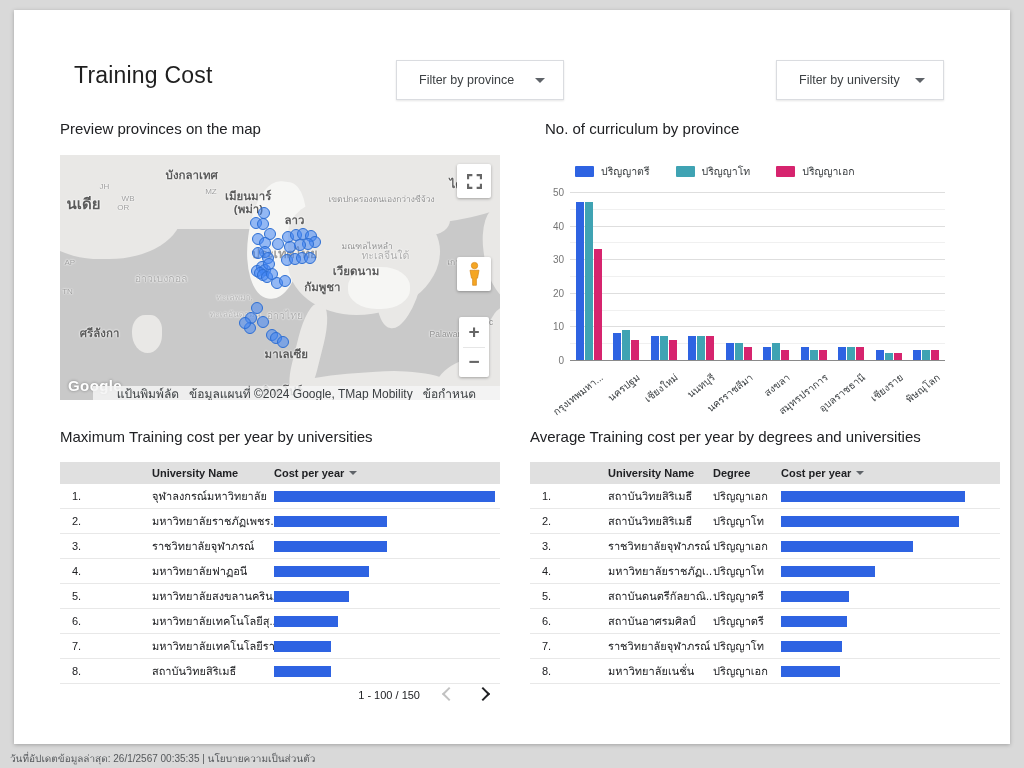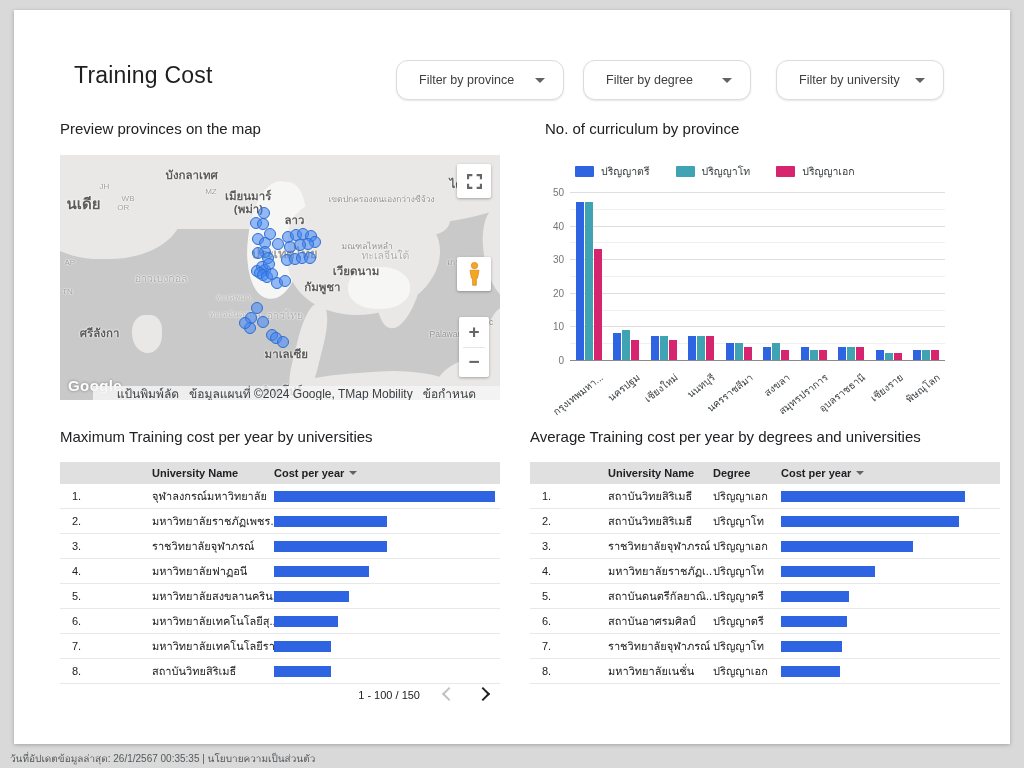--- a/index.html
+++ b/index.html
@@ -12,21 +12,21 @@
   .canvas{
     position:absolute;left:14px;top:10px;width:996px;height:734px;
     background:#FFFFFF;box-shadow:0 1px 4px rgba(0,0,0,.25);
   }
   .page-title{
     position:absolute;left:60px;top:52px;font-size:23px;color:#1F1F1F;letter-spacing:.2px;
   }
   
   .filter-btn{
     position:absolute;top:50px;width:168px;height:40px;background:#fff;
-    border:1px solid #DADCE0;border-radius:12px;box-shadow:0 1px 2px rgba(0,0,0,.10);
+    border:1px solid #DADCE0;border-radius:0;box-shadow:0 1px 2px rgba(0,0,0,.10);
     display:flex;align-items:center;justify-content:space-between;
     padding:0 18px 0 22px;box-sizing:border-box;cursor:pointer;
   }
   .filter-btn .lbl{font-size:12.5px;color:#3C4043;white-space:nowrap;}
   .caret{width:0;height:0;border-left:5px solid transparent;border-right:5px solid transparent;border-top:5px solid #5F6368;}
   .sec-title{position:absolute;font-size:15px;color:#202124;}
   
   .map{
     position:absolute;left:60px;top:155px;width:440px;height:245px;
     background:#C9C9C9;overflow:hidden;cursor:grab;
@@ -109,24 +109,20 @@
 </style>
 </head>
 <body>
 
 <div class="canvas">
 
   <div class="page-title">Training Cost</div>
 
   <div class="filter-btn" style="left:382px;">
     <span class="lbl">Filter by province</span>
-    <span class="caret"></span>
-  </div>
-  <div class="filter-btn" style="left:569px;">
-    <span class="lbl">Filter by degree</span>
     <span class="caret"></span>
   </div>
   <div class="filter-btn" style="left:762px;">
     <span class="lbl">Filter by university</span>
     <span class="caret"></span>
   </div>
 
   <div class="sec-title" style="left:46px;top:110px;">Preview provinces on the map</div>
   <div class="sec-title" style="left:531px;top:110px;">No. of curriculum by province</div>
 

